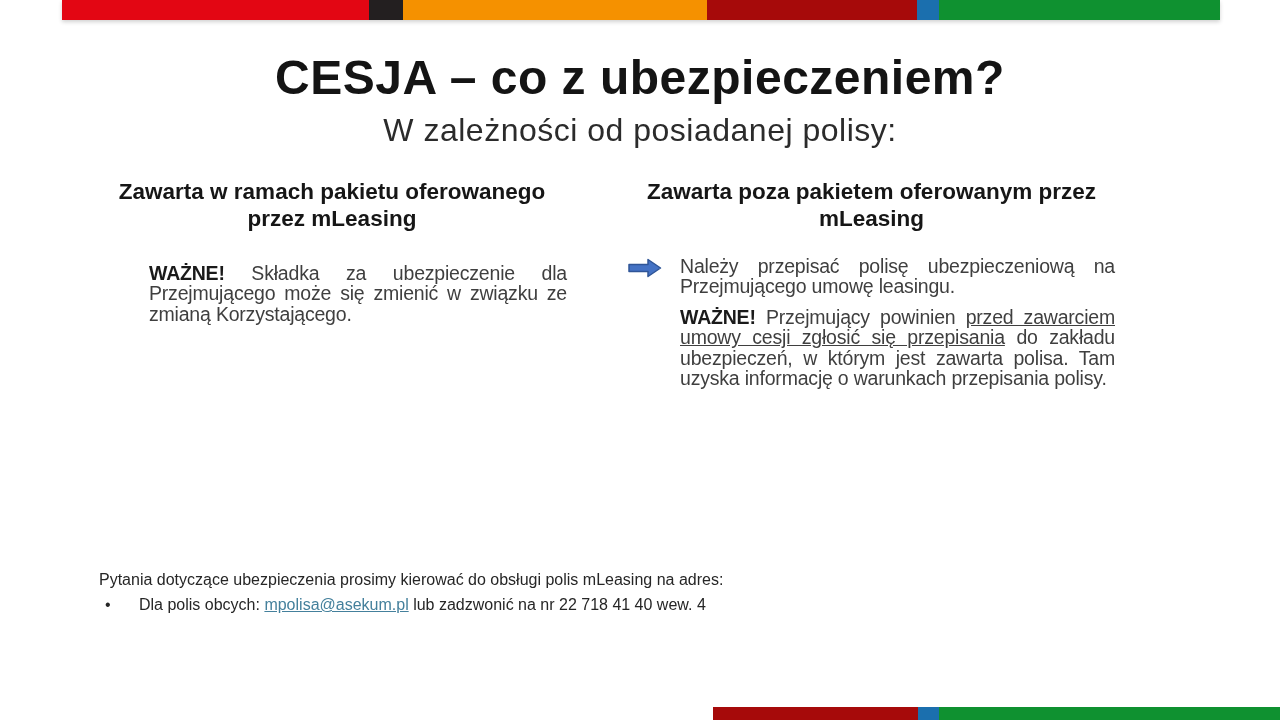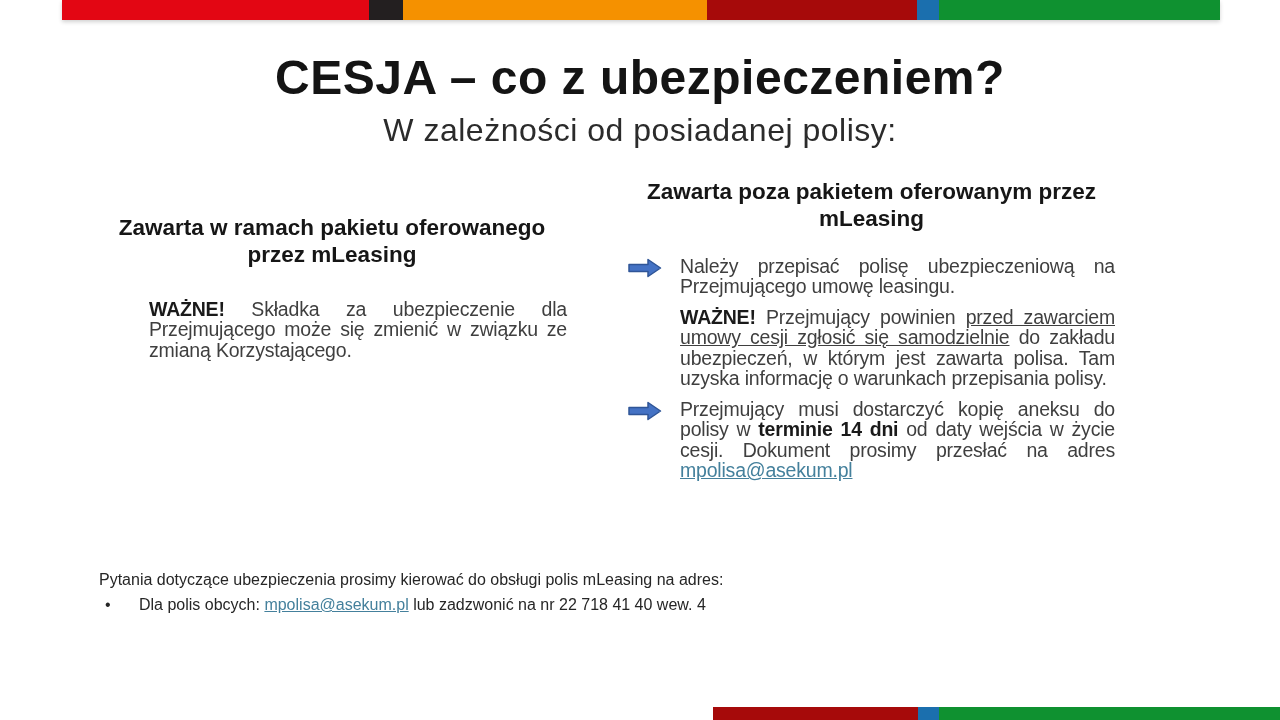--- a/index.html
+++ b/index.html
@@ -15,21 +15,21 @@
   .title{
     position:absolute;top:50px;left:0;width:100%;margin:0;text-align:center;
     font-size:48px;font-weight:700;color:#141414;letter-spacing:.5px;
   }
   .subtitle{
     position:absolute;top:112px;left:0;width:100%;text-align:center;
     font-size:32px;font-weight:400;color:#2b2b2b;letter-spacing:.5px;
   }
   
   .col{position:absolute;top:178px;}
-  .col-left{left:97px;width:470px;margin-top:36px;}
+  .col-left{left:97px;width:470px;}
   .col-right{left:628px;width:487px;}
   .col-header{
     text-align:center;font-weight:700;font-size:22.5px;line-height:1.22;color:#161616;
   }
   .col-left .col-header{margin-bottom:30px;}
   .col-right .col-header{margin-bottom:23px;}
   .bullet{display:flex;margin-bottom:14px;}
   .col-right .bullet{margin-bottom:10px;}
   .arrow-cell{flex:0 0 52px;padding-top:2px;}
   .bullet-text{
@@ -76,27 +76,21 @@
     <div class="col-header">Zawarta poza pakietem oferowanym przez mLeasing</div>
     <div class="bullets">
         <div class="bullet">
           <div class="arrow-cell"><svg width="34" height="20" viewBox="0 0 34 20">
               <path d="M1 6.5 L20 6.5 L20 1.5 L32.5 10 L20 18.5 L20 13.5 L1 13.5 Z" fill="#4472c4" stroke="#2f5597" stroke-width="1.5" stroke-linejoin="round"></path>
             </svg></div>
           <div class="bullet-text"><span>Należy przepisać polisę ubezpieczeniową na Przejmującego umowę leasingu.</span></div>
         </div>
         <div class="bullet">
           <div class="arrow-cell"></div>
-          <div class="bullet-text"><span class="b">WAŻNE!</span><span> Przejmujący powinien </span><span class="u">przed zawarciem umowy cesji zgłosić się samodzielnie</span><span> do zakładu ubezpieczeń, w którym jest zawarta polisa. Tam uzyska informację o warunkach przepisania polisy.</span></div>
-        </div>
-        <div class="bullet">
-          <div class="arrow-cell"><svg width="34" height="20" viewBox="0 0 34 20">
-              <path d="M1 6.5 L20 6.5 L20 1.5 L32.5 10 L20 18.5 L20 13.5 L1 13.5 Z" fill="#4472c4" stroke="#2f5597" stroke-width="1.5" stroke-linejoin="round"></path>
-            </svg></div>
-          <div class="bullet-text"><span>Przejmujący musi dostarczyć kopię aneksu do polisy w </span><span class="b">terminie 14 dni</span><span> od daty wejścia w życie cesji. Dokument prosimy przesłać na adres </span><a class="link" href="#" style="color: rgb(68, 128, 156);">mpolisa@asekum.pl</a></div>
+          <div class="bullet-text"><span class="b">WAŻNE!</span><span> Przejmujący powinien </span><span class="u">przed zawarciem umowy cesji zgłosić się przepisania</span><span> do zakładu ubezpieczeń, w którym jest zawarta polisa. Tam uzyska informację o warunkach przepisania polisy.</span></div>
         </div>
       </div>
   </div>
 
   <div class="footer">
     <div class="footer-intro">Pytania dotyczące ubezpieczenia prosimy kierować do obsługi polis mLeasing na adres:</div>
     <ul class="footer-list">
         <li><span>Dla polis obcych: </span><a class="link" href="#" style="color: rgb(68, 128, 156);">mpolisa@asekum.pl</a><span> lub zadzwonić na nr 22 718 41 40 wew. 4</span></li>
       </ul>
   </div>

